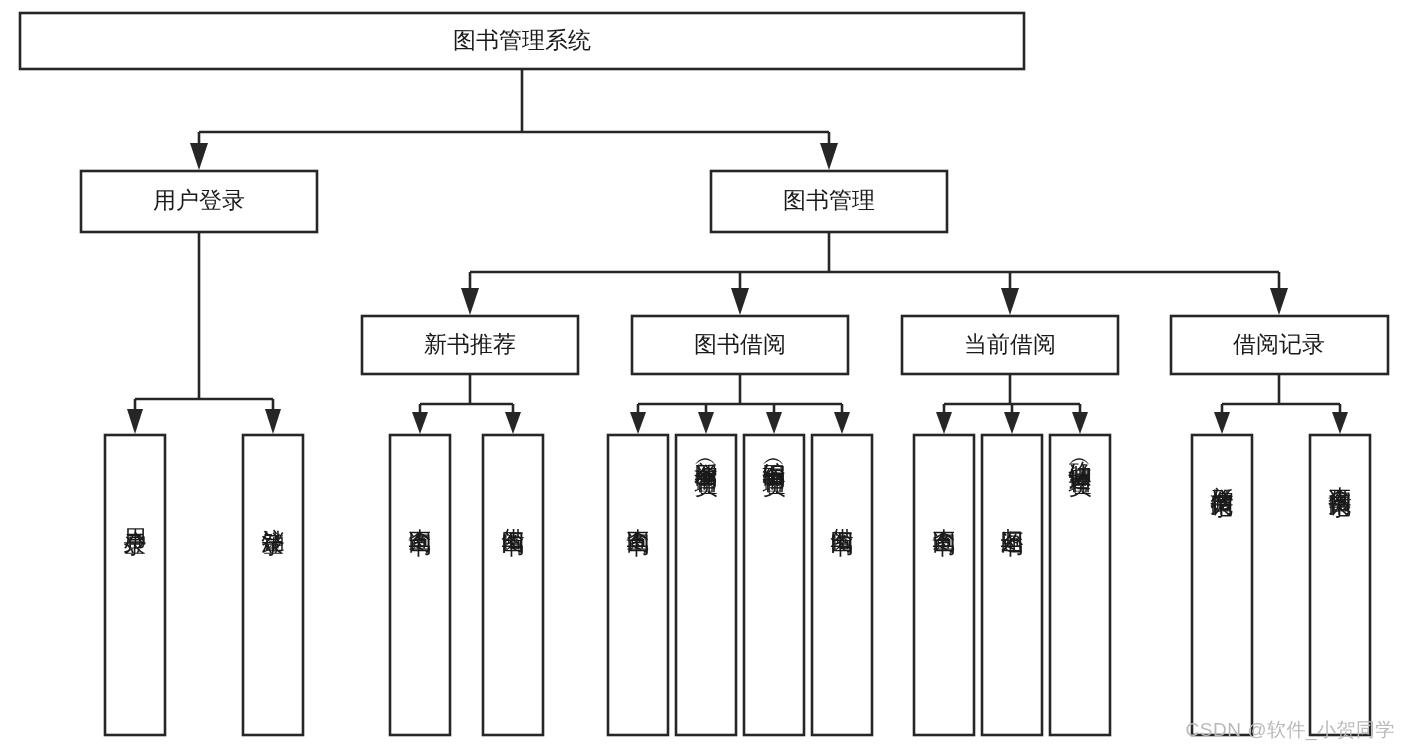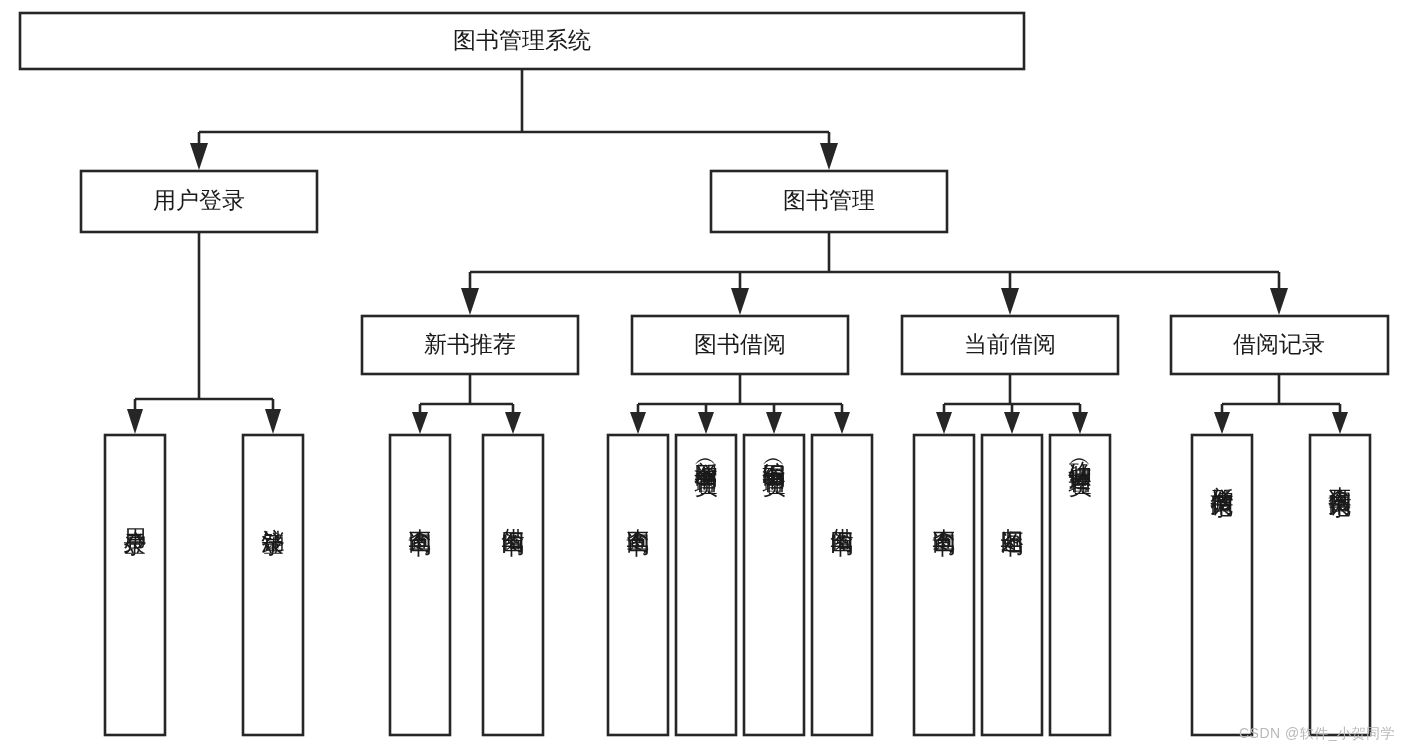--- a/index.html
+++ b/index.html
@@ -69,21 +69,21 @@
     position: absolute;
     display: flex;
     align-items: flex-start;
     justify-content: center;
   }
   .watermark {
     position: absolute;
     right: 10px;
     bottom: 4px;
     font-family: "Liberation Sans", "DejaVu Sans", sans-serif;
-    font-size: 14px;
+    font-size: 19px;
     color: #b9b9b9;
     letter-spacing: 0.5px;
     white-space: nowrap;
   }
 </style>
 </head>
 <body>
 
 <div id="diagram-root">
 

